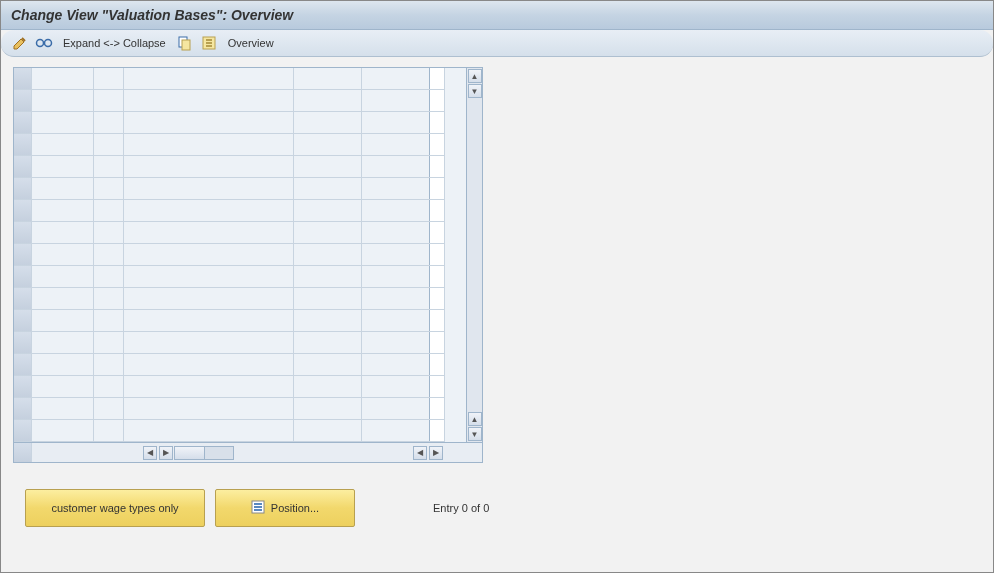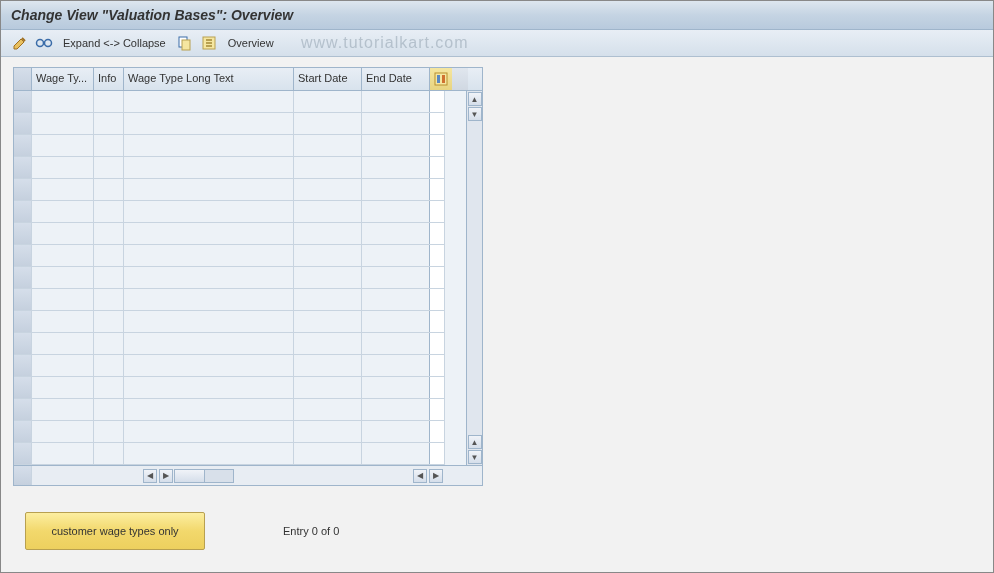--- a/index.html
+++ b/index.html
@@ -24,20 +24,21 @@
       color: #333;
     }
     .toolbar {
       background: linear-gradient(to bottom, #e8eef5 0%, #d5e0eb 100%);
       padding: 4px 10px;
       border-bottom: 1px solid #aebfd0;
       display: flex;
       align-items: center;
       gap: 6px;
       position: relative;
+      border-radius: 13px;
     }
     .toolbar-icon {
       width: 18px;
       height: 18px;
       display: inline-flex;
       align-items: center;
       justify-content: center;
       cursor: pointer;
     }
     .toolbar-text {
@@ -222,41 +223,24 @@
   </span>
   <span class="toolbar-icon">
     <svg class="icon-svg" width="16" height="16" viewBox="0 0 16 16">
         <rect x="2" y="2" width="12" height="12" fill="#f5e6a0" stroke="#b8a050"></rect>
         <rect x="5" y="4" width="6" height="2" fill="#b8a050"></rect>
         <rect x="5" y="7" width="6" height="2" fill="#b8a050"></rect>
         <rect x="5" y="10" width="6" height="2" fill="#b8a050"></rect>
       </svg>
   </span>
   <span class="toolbar-text">Overview</span>
-  <span class="watermark">www.tutorialkart.com</span>
 </div>
 
 <div class="content">
   <div class="table-container">
-    <div class="table-header">
-      <div class="th th-sel"></div>
-      <div class="th th-wagety">Wage Ty...</div>
-      <div class="th th-info">Info</div>
-      <div class="th th-long">Wage Type Long Text</div>
-      <div class="th th-start">Start Date</div>
-      <div class="th th-end">End Date</div>
-      <div class="th th-config">
-        <svg width="14" height="14" viewBox="0 0 14 14">
-            <rect x="1" y="1" width="12" height="12" fill="#f5e6a0" stroke="#b89030"></rect>
-            <rect x="3" y="3" width="3" height="8" fill="#5a88c0"></rect>
-            <rect x="8" y="3" width="3" height="8" fill="#d07030"></rect>
-          </svg>
-      </div>
-      <div class="th th-vscroll"></div>
-    </div>
 
     <div class="table-body">
       <div class="rows-area">
 
         <div class="row">
             <div class="td td-sel"></div>
             <div class="td td-wagety"></div>
             <div class="td td-info"></div>
             <div class="td td-long"></div>
             <div class="td td-start"></div>
@@ -416,15 +400,26 @@
       <div class="hsb-btn">◀</div>
       <div class="hsb-btn">▶</div>
       <div style="width:38px"></div>
     </div>
   </div>
 
   <div class="footer">
     <button class="btn">
       <span>customer wage types only</span>
     </button>
+    <button class="btn small">
+      <span>
+        <svg width="14" height="14" viewBox="0 0 14 14">
+            <rect x="1" y="1" width="12" height="12" fill="#fff" stroke="#888"></rect>
+            <rect x="3" y="3" width="8" height="2" fill="#5a88c0"></rect>
+            <rect x="3" y="6" width="8" height="2" fill="#5a88c0"></rect>
+            <rect x="3" y="9" width="8" height="2" fill="#5a88c0"></rect>
+          </svg>
+      </span>
+      <span>Position...</span>
+    </button>
     <span class="entry-text">Entry 0 of 0</span>
   </div>
 </div>
 
 </body></html>

